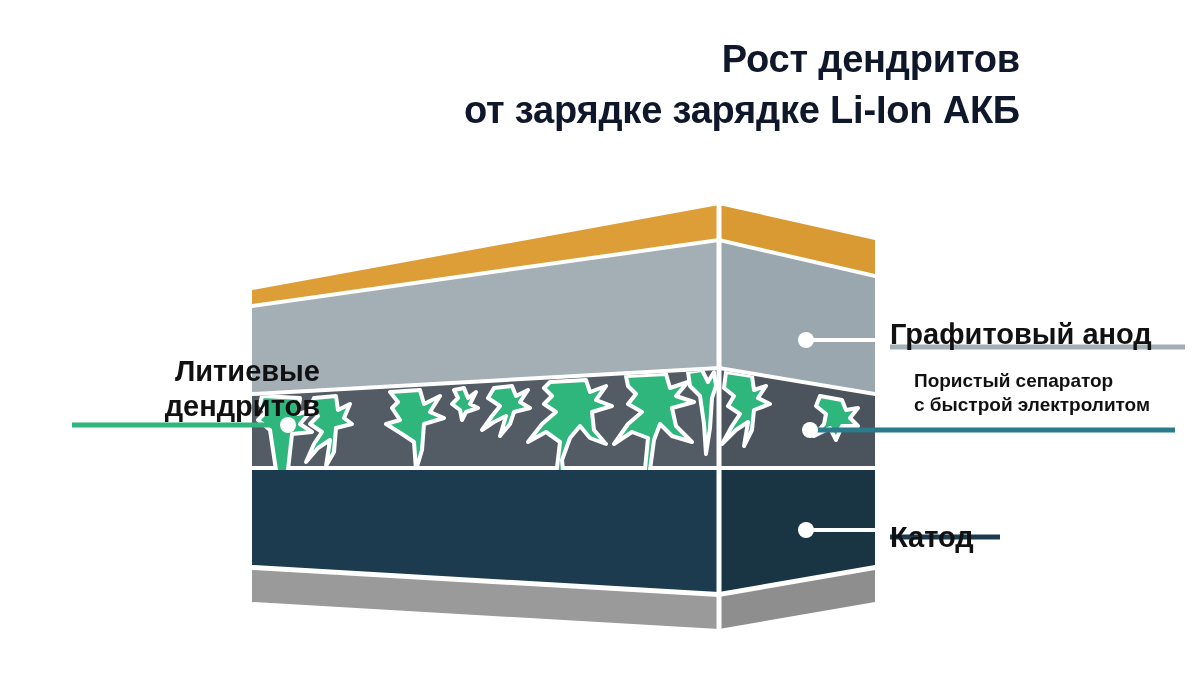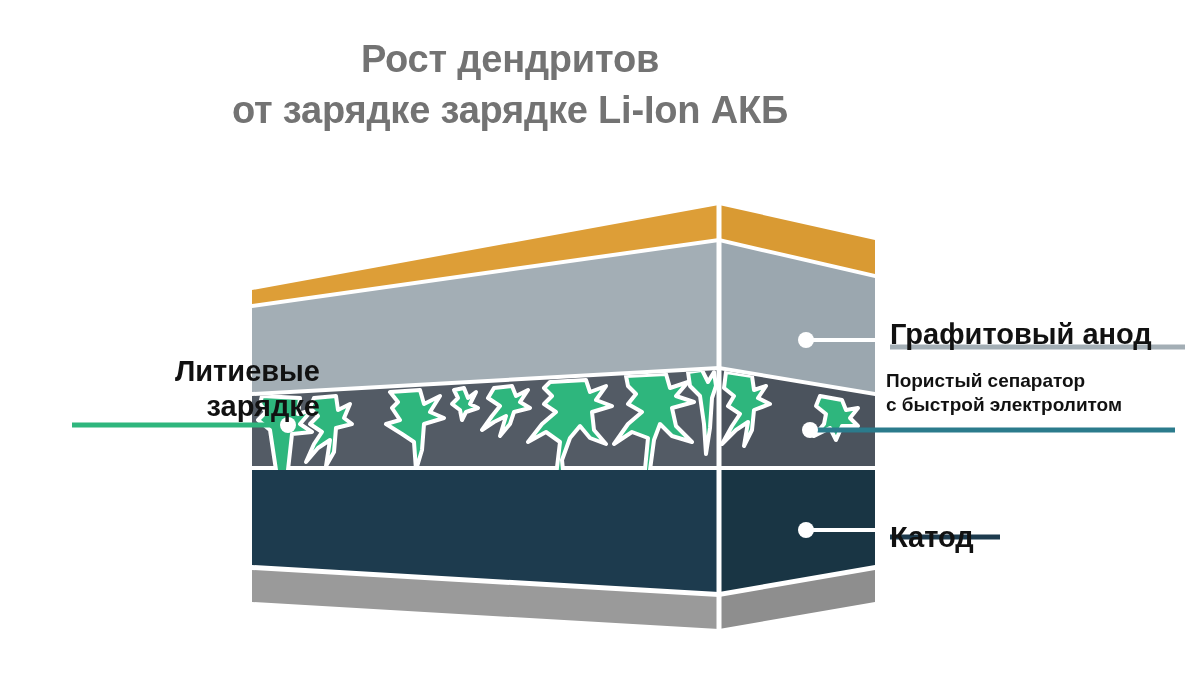--- a/index.html
+++ b/index.html
@@ -18,22 +18,22 @@
     height: 692px;
     background: #ffffff;
   }
 
   
   .title-block {
     position: absolute;
     top: 34px;
     left: 0;
     width: 1020px;
-    text-align: center;
-    color: #737373;
+    text-align: right;
+    color: #0f172a;
     font-size: 38px;
     font-weight: bold;
     line-height: 1.35;
     letter-spacing: -0.2px;
   }
   .title-line { display: block; white-space: nowrap; }
 
   
   #battery-svg {
     position: absolute;
@@ -53,20 +53,21 @@
 
   .label-big {
     font-size: 29px;
     font-weight: bold;
     line-height: 1.2;
   }
   .label-small {
     font-size: 19px;
     font-weight: bold;
     line-height: 1.28;
+    margin-left: 28px;
   }
 
   #label-anode   { left: 890px; top: 317px; }
   #label-sep     { left: 886px; top: 369px; }
   #label-cathode { left: 890px; top: 520px; }
   #label-dendrites {
     left: 70px;
     top: 334px;
     text-align: right;
     width: 250px;
@@ -176,16 +177,16 @@
     <span class="label-line">Пористый сепаратор</span>
     <span class="label-line">с быстрой электролитом</span>
   </div>
 
   <div class="label label-big" id="label-cathode">
     <span class="label-line">Катод</span>
   </div>
 
   <div class="label label-big" id="label-dendrites">
     <span class="label-line">Литиевые</span>
-    <span class="label-line">зарядке</span>
+    <span class="label-line">дендритов</span>
   </div>
 
 </div>
 
 </body></html>

